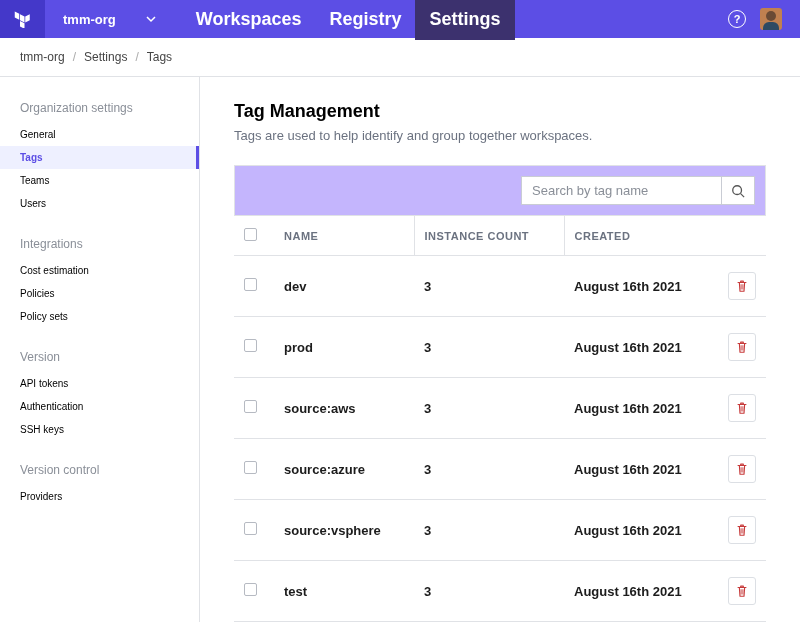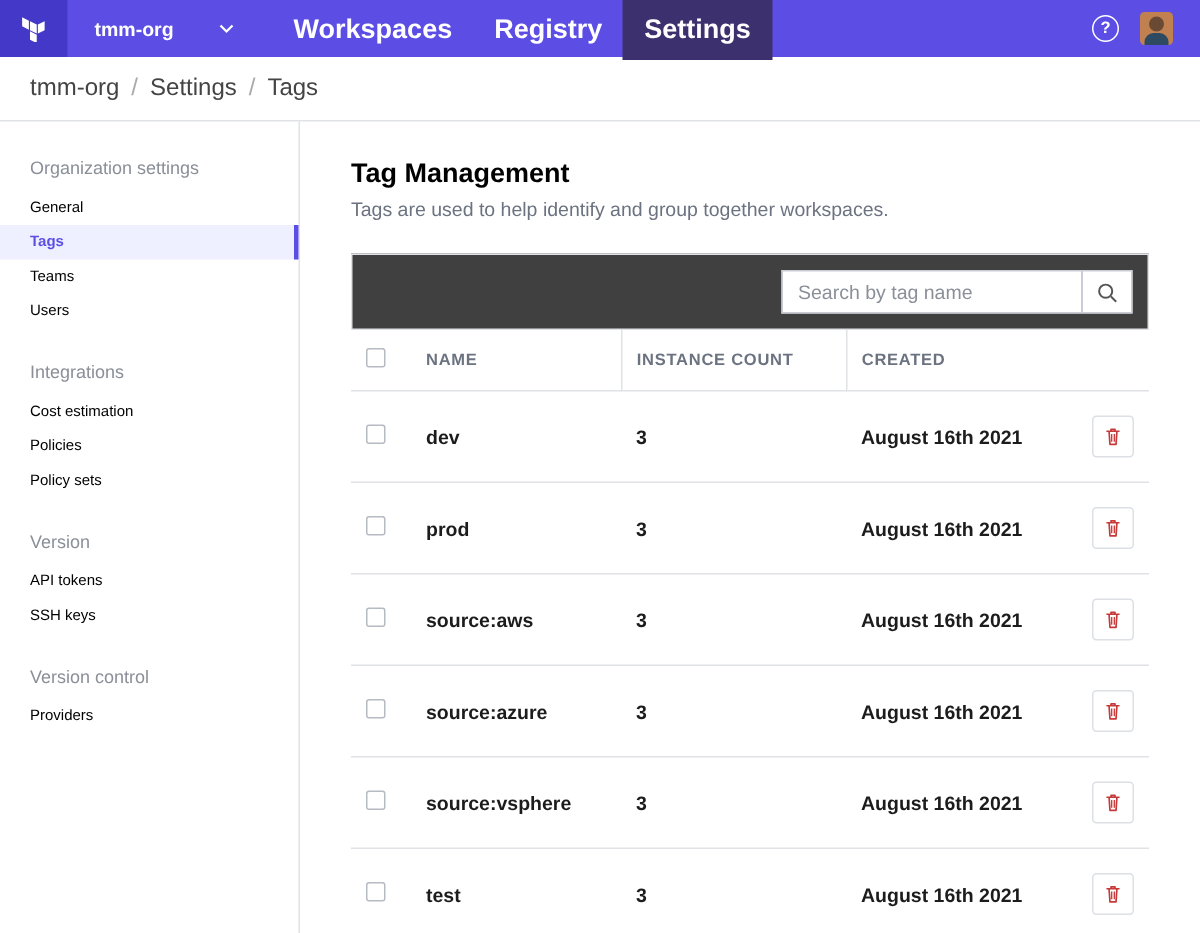--- a/index.html
+++ b/index.html
@@ -9,33 +9,33 @@
   .org-select { display:flex; align-items:center; font-size:13px; font-weight:600; gap:30px; padding:0 6px; cursor:pointer; }
   .nav-links { display:flex; margin-left:20px; }
   .nav-link { color:#fff; font-size:18px; font-weight:600; padding:10px 14px; cursor:pointer; }
   .nav-link.active { background:#3c316e; }
   .nav-spacer { flex:1; }
   .nav-right { display:flex; align-items:center; gap:14px; }
   .help-icon { width:18px; height:18px; border:1.5px solid #fff; border-radius:50%; display:flex; align-items:center; justify-content:center; font-size:11px; font-weight:600; cursor:pointer; }
   .avatar { width:22px; height:22px; background:#c08050; border-radius:3px; cursor:pointer; position:relative; overflow:hidden; }
   .avatar::before { content:""; position:absolute; top:3px; left:6px; width:10px; height:10px; background:#6a4a35; border-radius:50%; }
   .avatar::after { content:""; position:absolute; bottom:-4px; left:3px; width:16px; height:12px; background:#2e4a63; border-radius:6px 6px 0 0; }
-  .breadcrumb-bar { padding:12px 20px; font-size:16px; color:#444; border-bottom:1px solid #e0e2e6; }
+  .breadcrumb-bar { padding:12px 20px; font-size:12px; color:#444; border-bottom:1px solid #e0e2e6; }
   .breadcrumb-bar .sep { color:#aaa; margin:0 8px; }
   .bc-item { cursor:pointer; }
   .layout { display:flex; }
   .sidebar { width:200px; border-right:1px solid #e0e2e6; padding:24px 0 40px 0; min-height:560px; }
   .side-heading { color:#8a8f98; font-size:12px; padding:0 20px; margin-bottom:8px; margin-top:22px; }
   .side-heading:first-child { margin-top:0; }
   .side-item { font-size:10px; color:#000; padding:6px 20px; cursor:pointer; }
   .side-item.active { background:#eef0ff; color:#5c4ee5; font-weight:600; border-right:3px solid #5c4ee5; }
   .content { flex:1; padding:24px 34px 40px 34px; }
   h1 { margin:0 0 6px 0; font-size:18px; font-weight:700; }
   .subtitle { color:#6b7280; font-size:13px; margin-bottom:22px; }
-  .filter-bar { border:1px solid #e0e2e6; background:#404040; padding:10px; display:flex; justify-content:flex-end; }
+  .filter-bar { border:1px solid #e0e2e6; background:#c4b5fd; padding:10px; display:flex; justify-content:flex-end; }
   .search-wrap { display:flex; }
   .search-input { border:1px solid #c9ccd4; border-right:none; padding:6px 10px; font-size:13px; width:200px; background:#fff; }
   .search-input::placeholder { color:#8a8f98; }
   .search-btn { border:1px solid #c9ccd4; background:#fff; width:34px; display:flex; align-items:center; justify-content:center; cursor:pointer; }
   table { width:100%; border-collapse:collapse; }
   thead th { text-align:left; font-size:11px; letter-spacing:.5px; color:#6b7280; font-weight:600; padding:12px 10px; border-bottom:1px solid #e0e2e6; }
   thead th.col-divider { border-right:1px solid #e0e2e6; }
   tbody td { padding:16px 10px; border-bottom:1px solid #e0e2e6; font-size:13px; font-weight:600; color:#1c1c1c; }
   .col-check { width:40px; }
   .col-name { width:140px; }
@@ -87,20 +87,21 @@
       <div class="side-item">General</div>
       <div class="side-item active">Tags</div>
       <div class="side-item">Teams</div>
       <div class="side-item">Users</div>
       <div class="side-heading">Integrations</div>
       <div class="side-item">Cost estimation</div>
       <div class="side-item">Policies</div>
       <div class="side-item">Policy sets</div>
       <div class="side-heading">Version</div>
       <div class="side-item">API tokens</div>
+      <div class="side-item">Authentication</div>
       <div class="side-item">SSH keys</div>
       <div class="side-heading">Version control</div>
       <div class="side-item">Providers</div>
     </div>
 
   <div class="content">
     <h1>Tag Management</h1>
     <div class="subtitle">Tags are used to help identify and group together workspaces.</div>
 
     <div class="filter-bar">

